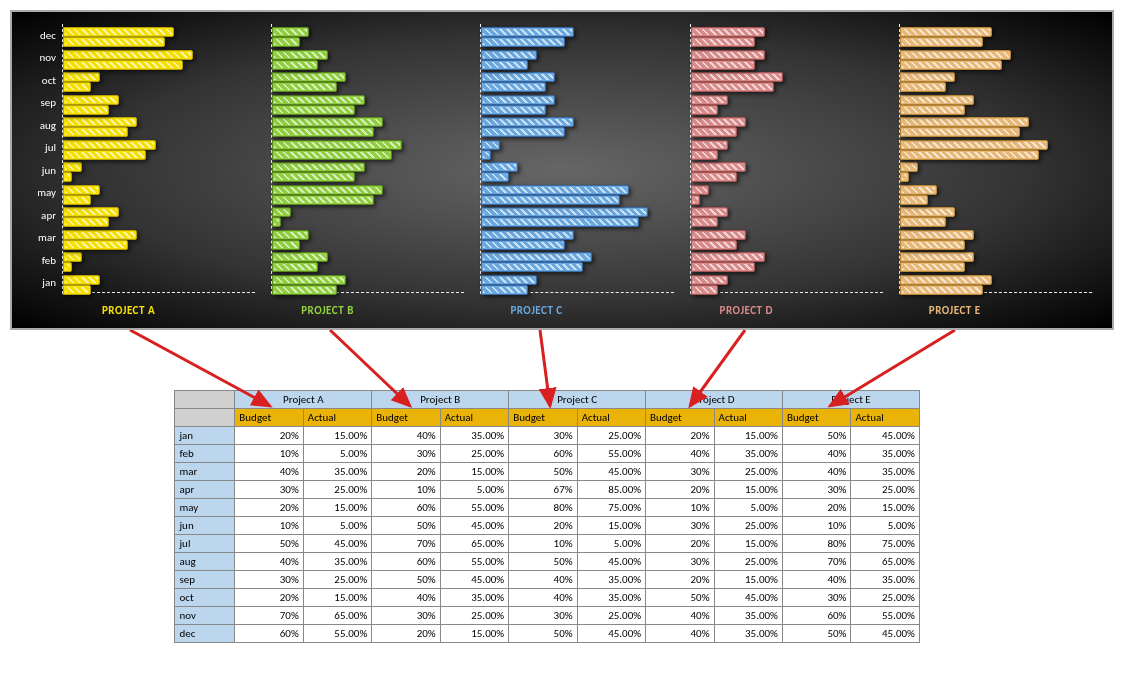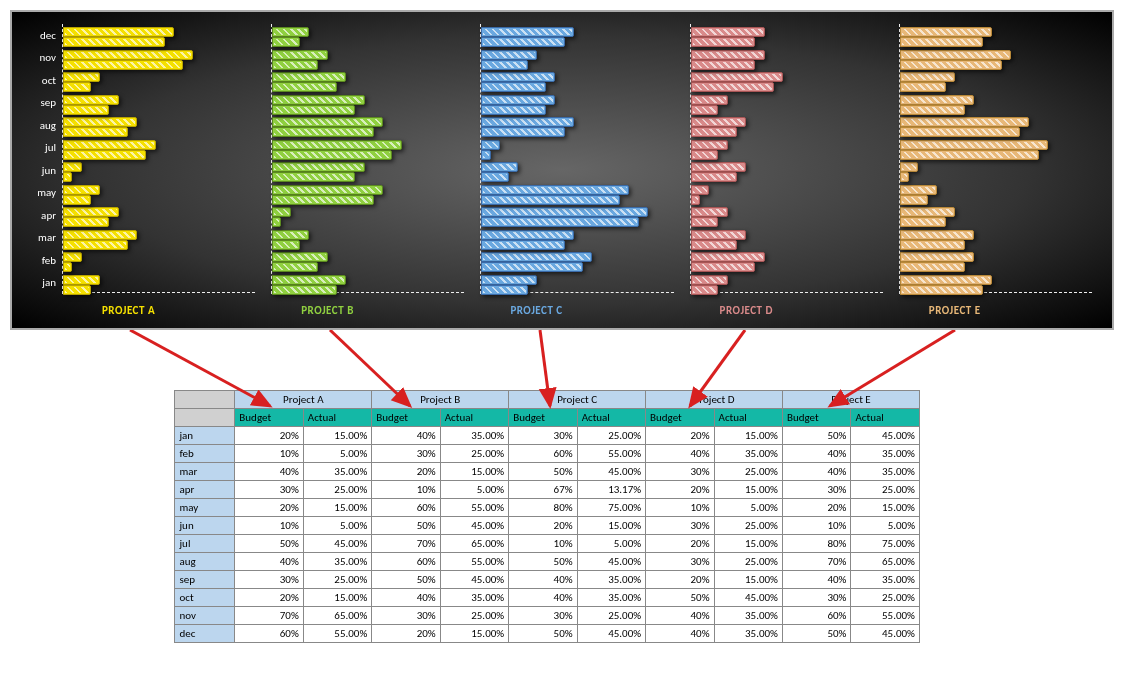--- a/index.html
+++ b/index.html
@@ -115,21 +115,21 @@
     font-size: 11px;
   }
   th, td {
     border: 1px solid #888;
     padding: 2px 4px;
     height: 18px;
   }
   td.num { text-align: right; }
   .corner { background: #d0d0d0; }
   .proj-head { background: #bcd6ee; text-align: center; font-weight: normal;}
-  .sub-head { background: #14b8a6; text-align: left; font-weight: normal;}
+  .sub-head { background: #eab308; text-align: left; font-weight: normal;}
   .month-cell { background: #bcd6ee; text-align: left; }
   .row-letter {
     border: none;
     width: 14px;
     background: transparent;
   }
 </style>
 </head>
 <body>
 
@@ -738,21 +738,21 @@
             <td class="num">35.00%</td>
           </tr>
           <tr>
             <td class="row-letter"></td>
             <td class="month-cell" style="width: 56px;">apr</td>
             <td class="num">30%</td>
             <td class="num">25.00%</td>
             <td class="num">10%</td>
             <td class="num">5.00%</td>
             <td class="num">67%</td>
-            <td class="num">13.17%</td>
+            <td class="num">85.00%</td>
             <td class="num">20%</td>
             <td class="num">15.00%</td>
             <td class="num">30%</td>
             <td class="num">25.00%</td>
           </tr>
           <tr>
             <td class="row-letter"></td>
             <td class="month-cell" style="width: 56px;">may</td>
             <td class="num">20%</td>
             <td class="num">15.00%</td>

